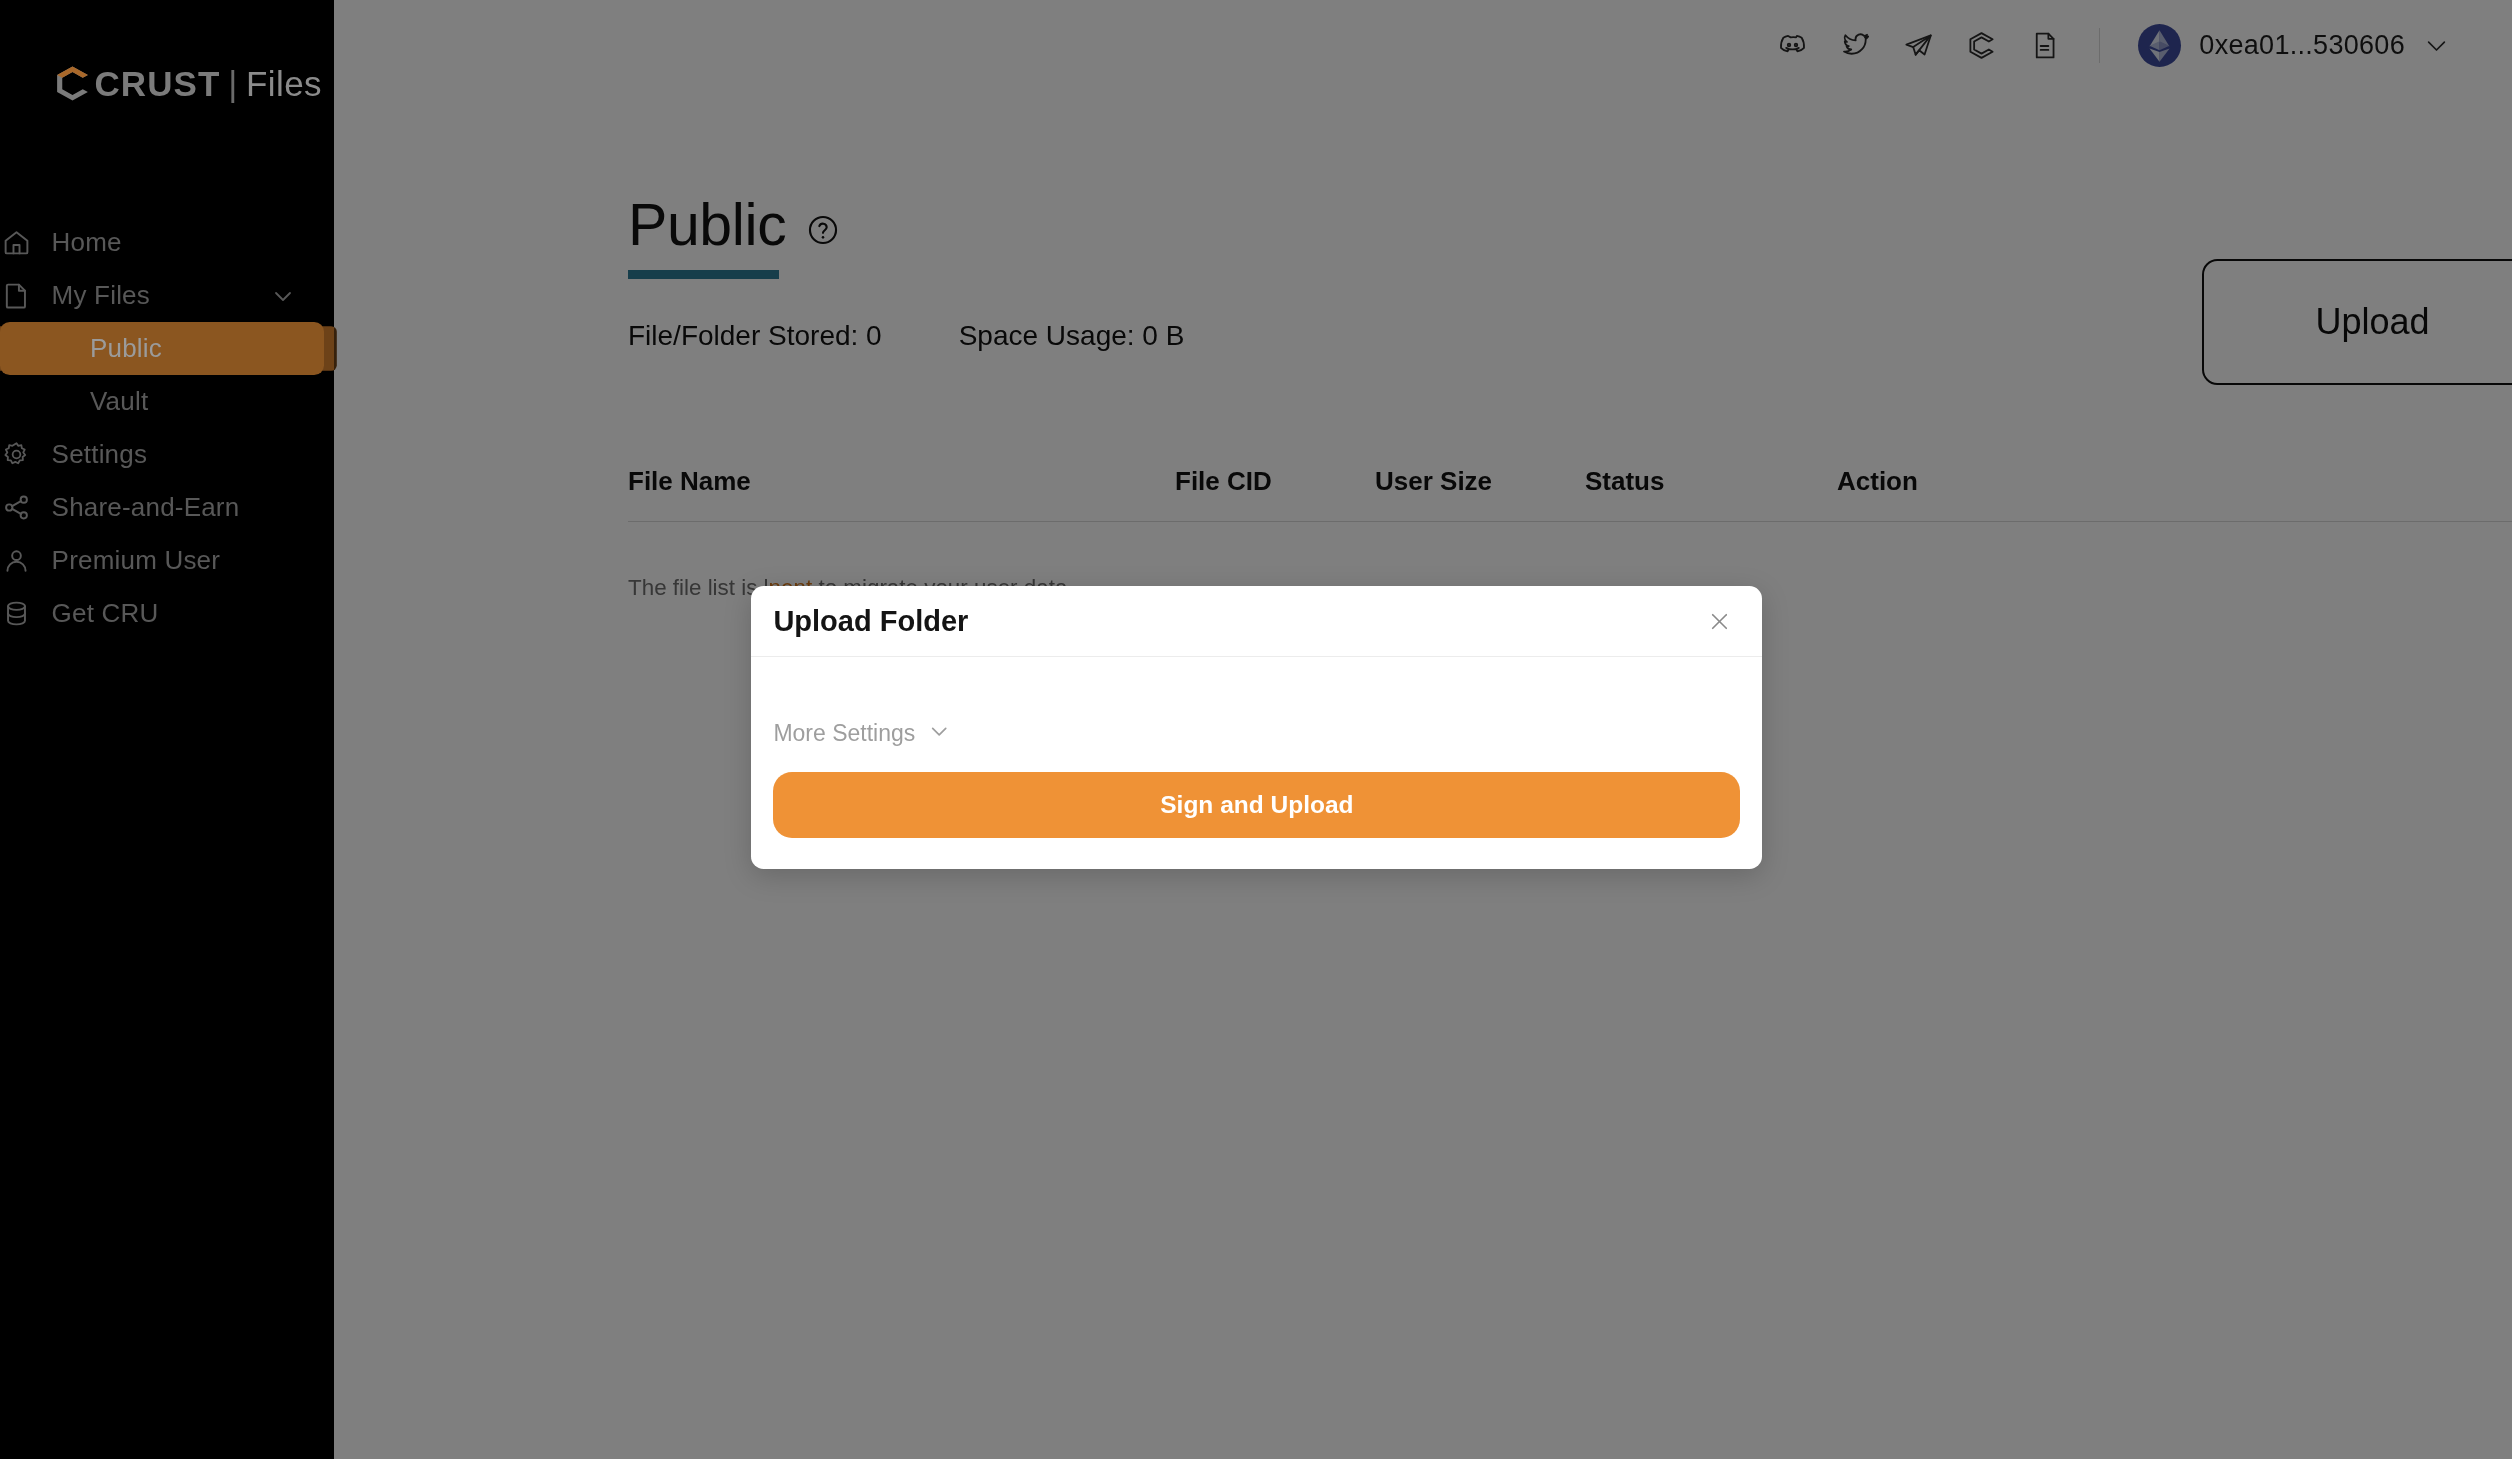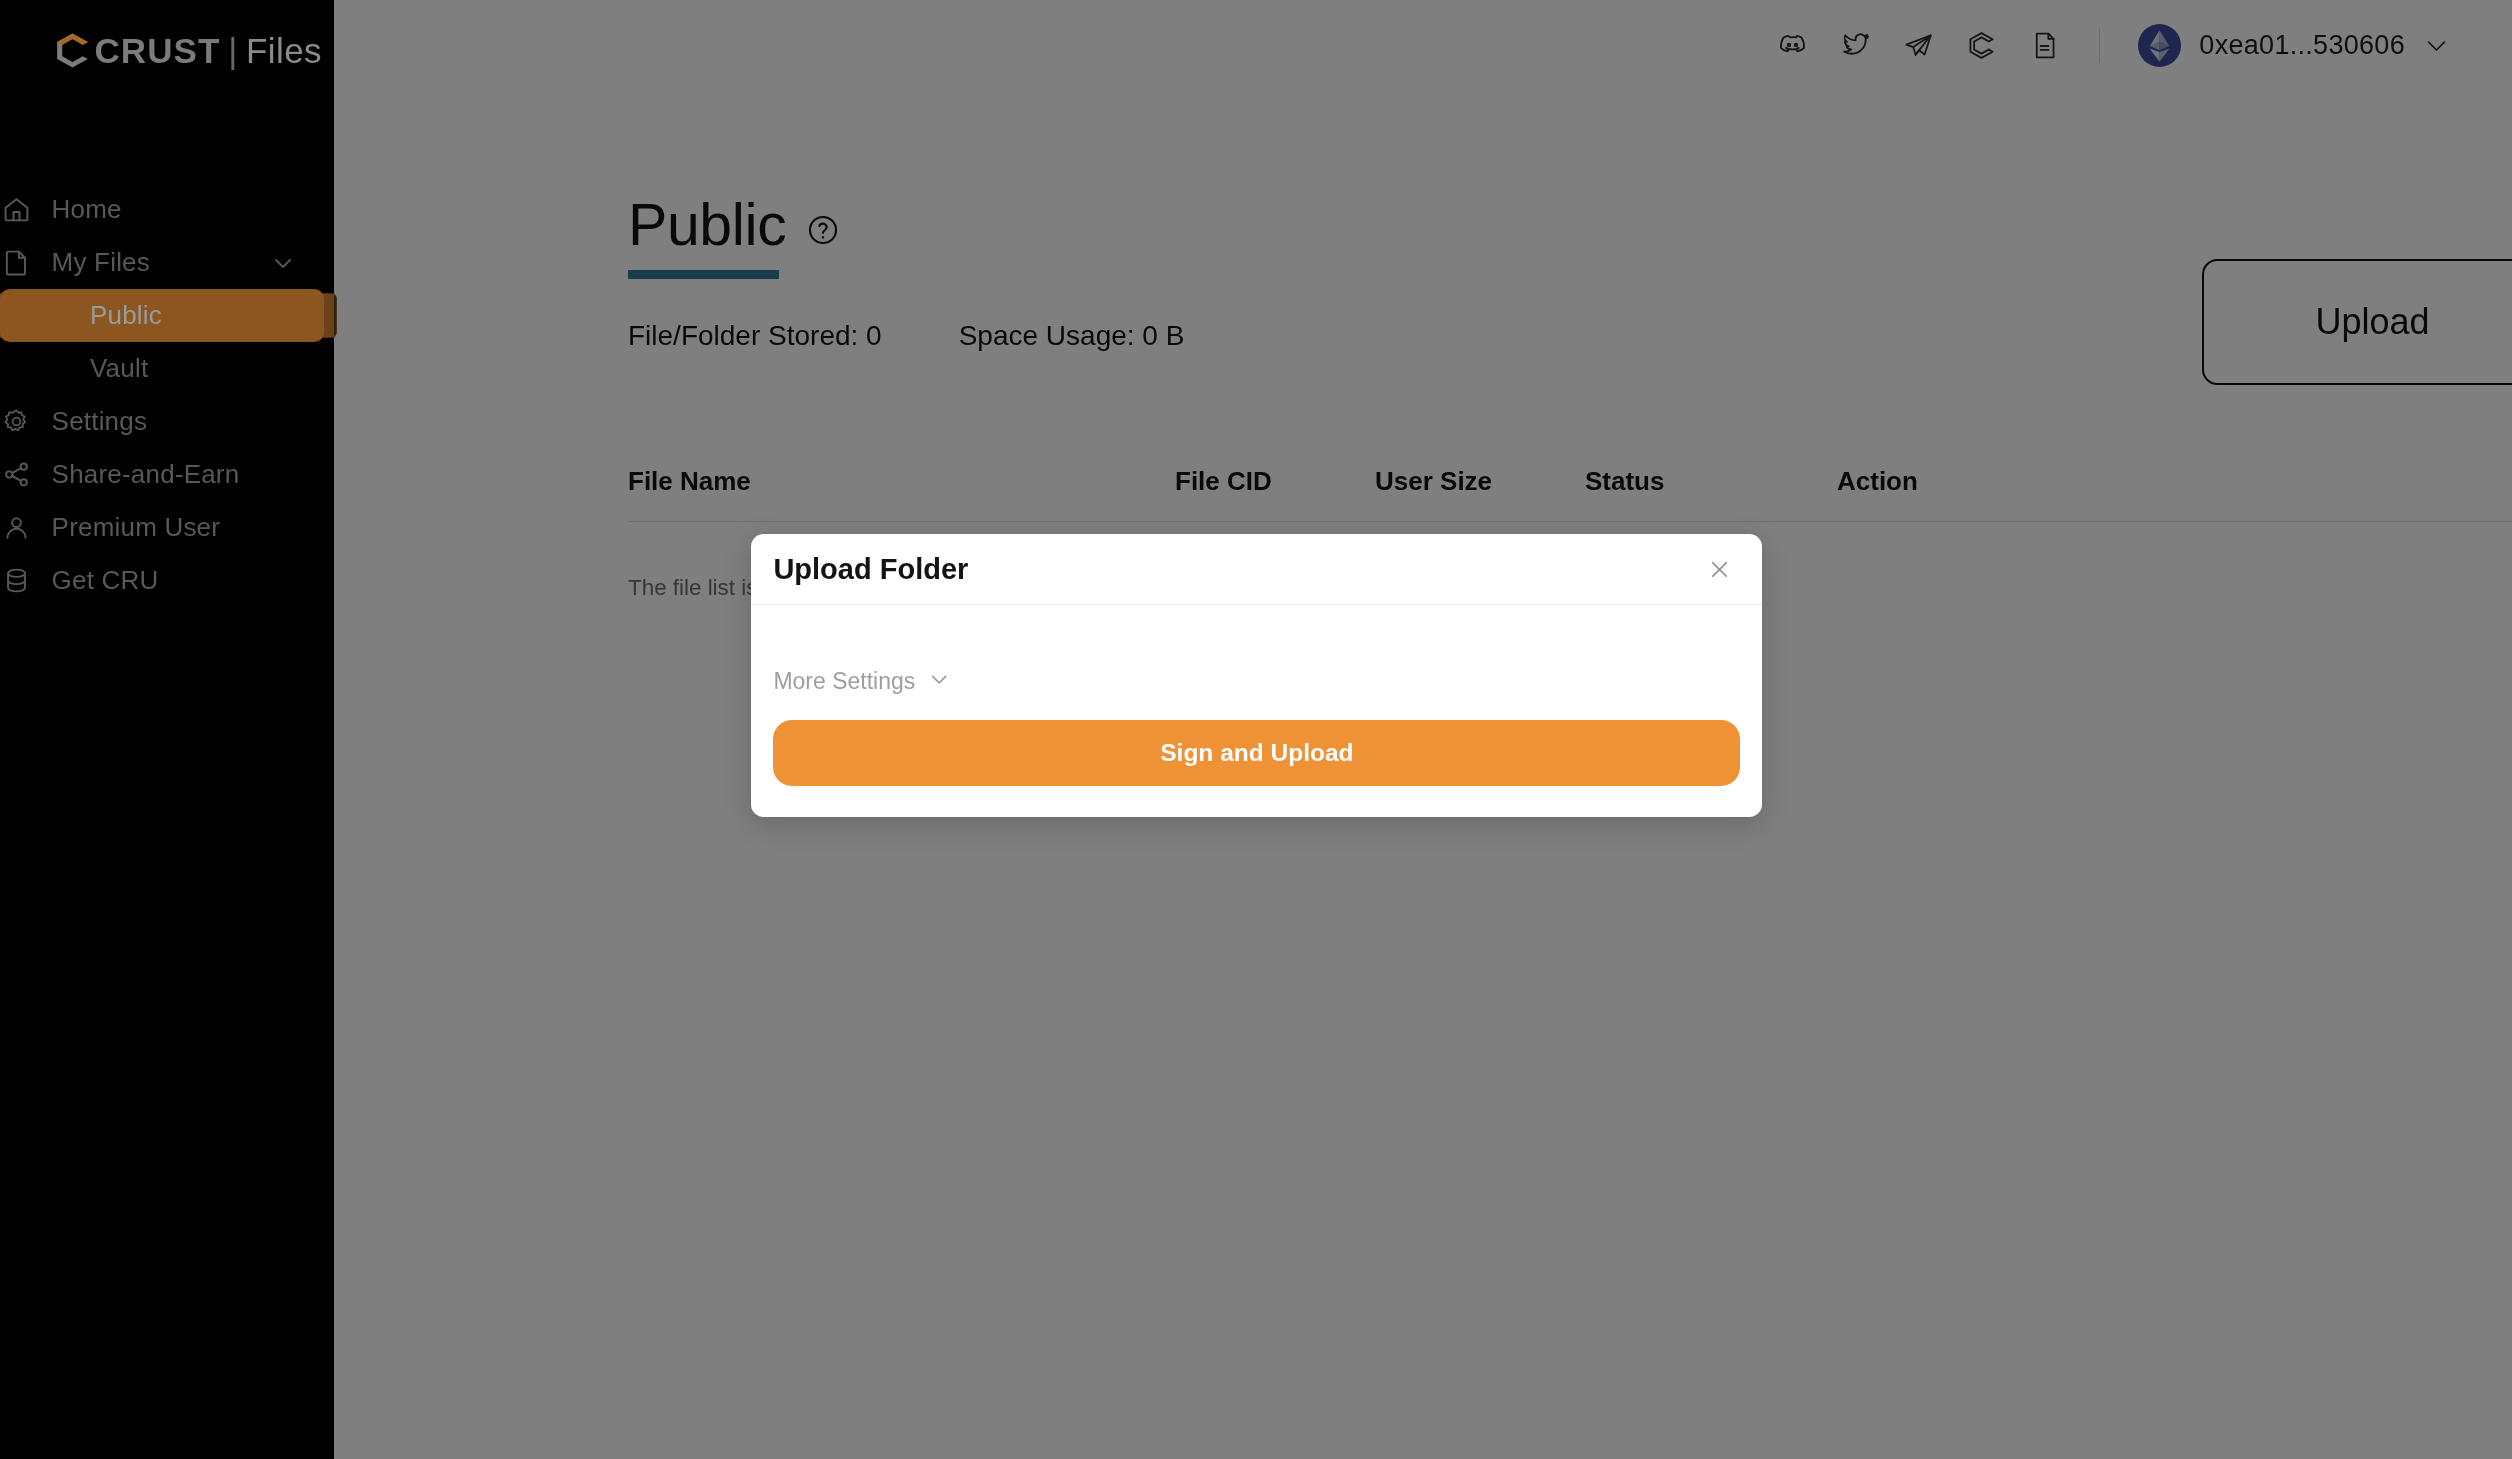--- a/index.html
+++ b/index.html
@@ -20,21 +20,21 @@
   
   .sidebar {
     width: 334px;
     height: 1459px;
     background: #000000;
     flex: 0 0 334px;
     position: relative;
     z-index: 5;
   }
   .logo-wrap {
-    padding: 50px 0 0 52px;
+    padding: 83px 0 0 52px;
     display: flex;
     align-items: center;
     height: 45px;
     text-align: right;
   }
   .logo-mark { width: 41px; height: 41px; flex: 0 0 41px; margin-right: 1.4px; }
   .logo-text {
     font-size: 35px;
     font-weight: 700;
     color: #7b7b7b;
@@ -212,21 +212,21 @@
   
   .overlay {
     position: absolute;
     left: 334px; top: 0;
     width: 2179px; height: 1459px;
     background: rgba(0,0,0,0.5);
     z-index: 40;
   }
   .modal {
     position: absolute;
-    left: 751px; top: 534px;
+    left: 751px; top: 586px;
     width: 1011px;
     background: #ffffff;
     border-radius: 12.6px;
     z-index: 50;
     box-shadow: 0 7px 28px rgba(0,0,0,0.18);
     overflow: hidden;
   }
   .modal-head {
     height: 71px;
     display: flex;

